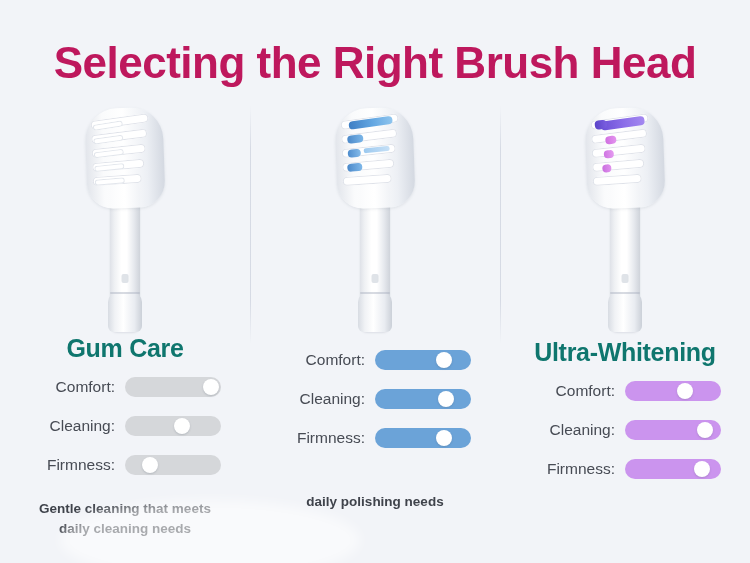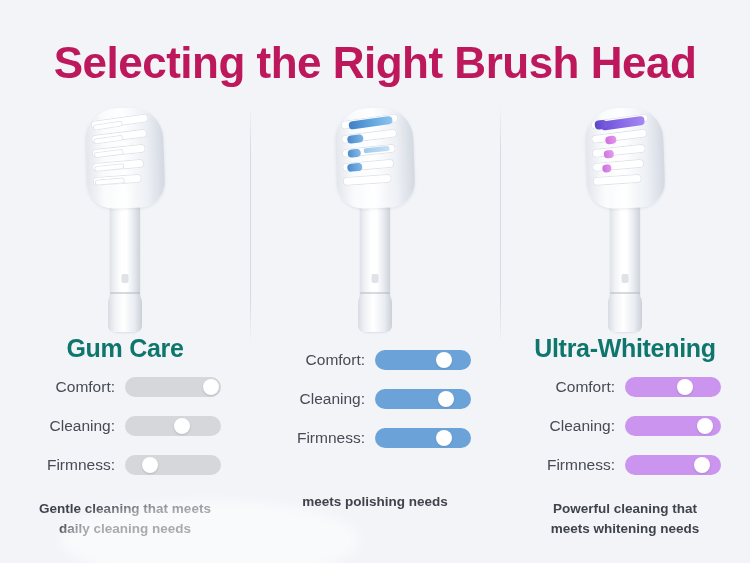--- a/index.html
+++ b/index.html
@@ -447,21 +447,21 @@
         <div class="spec-row">
           <div class="spec-label">Firmness:</div>
           <div class="track blue">
             <div class="knob" style="left: 61.28px;"></div>
           </div>
         </div>
       </div>
 
       <div class="caption">
         <br>
-        <span>meets polishing needs</span>
+        <span>daily polishing needs</span>
       </div>
     </div>
 
     <div class="column">
 
       <div class="brush-wrap">
         <div class="brush brush-white">
           <div class="neck"></div>
           <div class="neck-dot"></div>
           <div class="neck-ring"></div>
@@ -498,20 +498,16 @@
           </div>
         </div>
         <div class="spec-row">
           <div class="spec-label">Firmness:</div>
           <div class="track purple">
             <div class="knob" style="left: 68.88px;"></div>
           </div>
         </div>
       </div>
 
-      <div class="caption">
-        <span>Powerful cleaning that</span><br>
-        <span>meets whitening needs</span>
-      </div>
     </div>
 
   </div>
 </div>
 
 </body></html>

